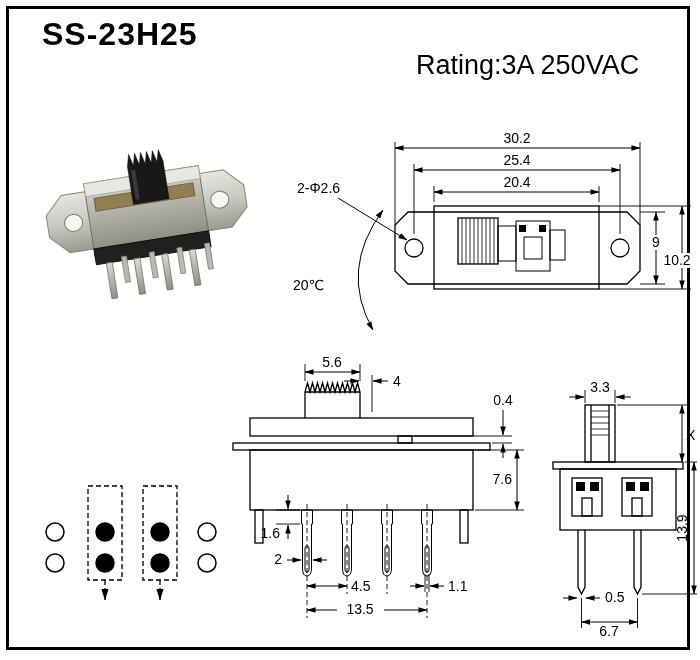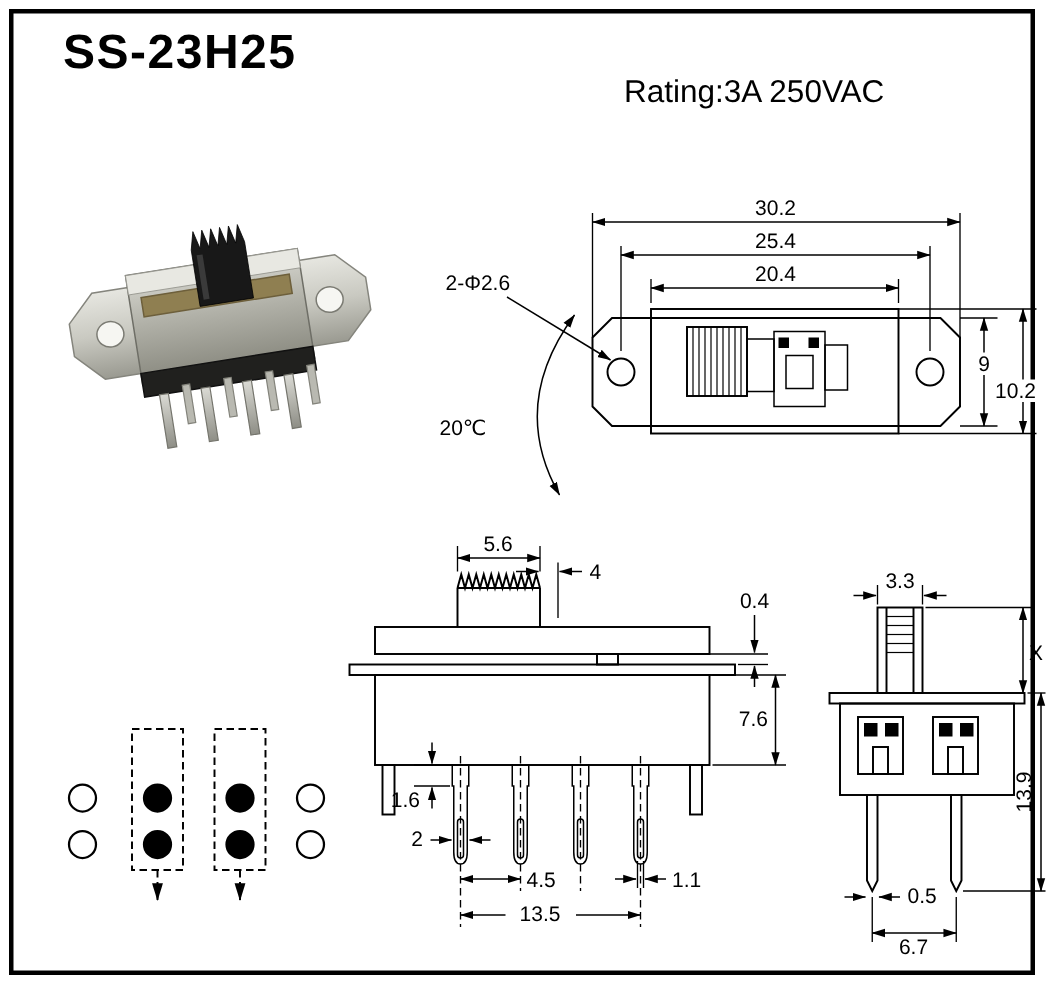--- a/index.html
+++ b/index.html
@@ -1,20 +1,20 @@
 <!DOCTYPE html>
 <html><head>
 <meta charset="utf-8">
 <style>
   *{margin:0;padding:0;box-sizing:border-box}
   html,body{width:700px;height:660px}
   body{position:relative;background:#fff;font-family:"Liberation Sans","DejaVu Sans",sans-serif;overflow:hidden;color:#000}
   .frame{position:absolute;left:6px;top:6px;width:684px;height:644px;border:3px solid #000}
   .title{position:absolute;left:42px;top:16px;font-size:32px;font-weight:700;letter-spacing:1px}
-  .rating{position:absolute;left:416px;top:50px;font-size:21px;font-weight:400}
+  .rating{position:absolute;left:416px;top:50px;font-size:27px;font-weight:400}
   .abs{position:absolute}
   svg text{font-family:"Liberation Sans","DejaVu Sans",sans-serif}
   .dim{font-size:14px;fill:#000}
   .ln{stroke:#000;stroke-width:1.3;fill:none}
   .th{stroke:#000;stroke-width:1;fill:none}
   .ext{stroke:#000;stroke-width:0.9;fill:none}
   .cl{stroke:#000;stroke-width:0.9;fill:none;stroke-dasharray:5,3}
 </style>
 </head>
 <body>

